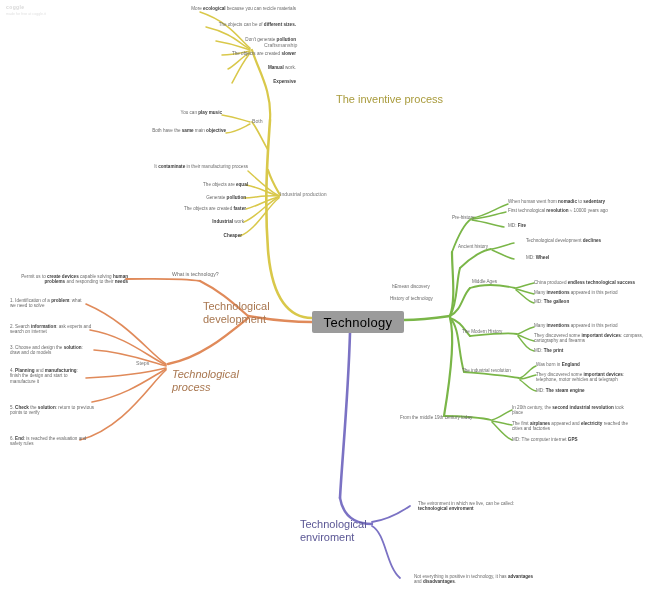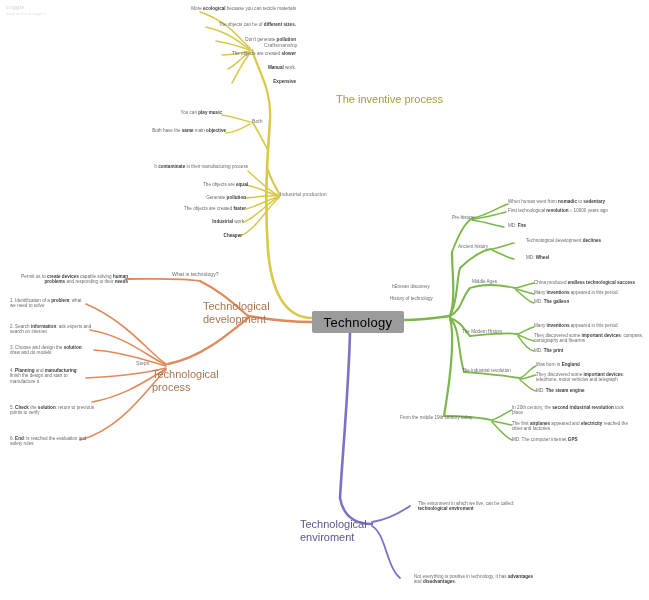--- a/index.html
+++ b/index.html
@@ -174,21 +174,21 @@
 
   <div class="node leaf l" style="left:400px;top:415px;width:92px;">From the middle 19th century today</div>
   <div class="node leaf l" style="left:512px;top:405px;width:118px;">In 20th century, the <b>second industrial revolution</b> took place</div>
   <div class="node leaf l" style="left:512px;top:421px;width:116px;">The first <b>airplanes</b> appeared and <b>electricity</b> reached the cities and factories</div>
   <div class="node leaf l" style="left:512px;top:437px;width:110px;">MD: The computer internet <b>GPS</b></div>
 
   <div class="node big o l" style="left:203px;top:300px;width:112px;">Technological development</div>
   <div class="node leaf l" style="left:172px;top:271px;width:76px;font-size:5.2px;">What is technology?</div>
   <div class="node leaf r" style="left:18px;top:274px;width:110px;">Permit us to <b>create devices</b> capable solving <b>human problems</b> and responding to their <b>needs</b></div>
 
-  <div class="node big o l" style="left:152px;top:368px;width:100px;">Technological process</div>
+  <div class="node big o l" style="left:172px;top:368px;width:100px;font-style:italic;">Technological process</div>
   <div class="node mid l" style="left:136px;top:360px;width:30px;">Steps</div>
 
   <div class="node leaf l" style="left:10px;top:298px;width:78px;">1.  Identification of a <b>problem</b>: what we need to solve</div>
   <div class="node leaf l" style="left:10px;top:324px;width:82px;">2.  Search <b>information</b>: ask experts and search on internet</div>
   <div class="node leaf l" style="left:10px;top:345px;width:84px;">3.  Choose and design the <b>solution</b>: draw and do models</div>
   <div class="node leaf l" style="left:10px;top:368px;width:78px;">4.  <b>Planning</b> and <b>manufacturing</b>: finish the design and start to manufacture it</div>
   <div class="node leaf l" style="left:10px;top:405px;width:86px;">5.  <b>Check</b> the <b>solution</b>: return to previous points to verify</div>
   <div class="node leaf l" style="left:10px;top:436px;width:82px;">6.  <b>End</b>: is reached the evaluation and safety rules</div>
 
   <div class="node big p l" style="left:300px;top:518px;width:82px;">Technological enviroment</div>

